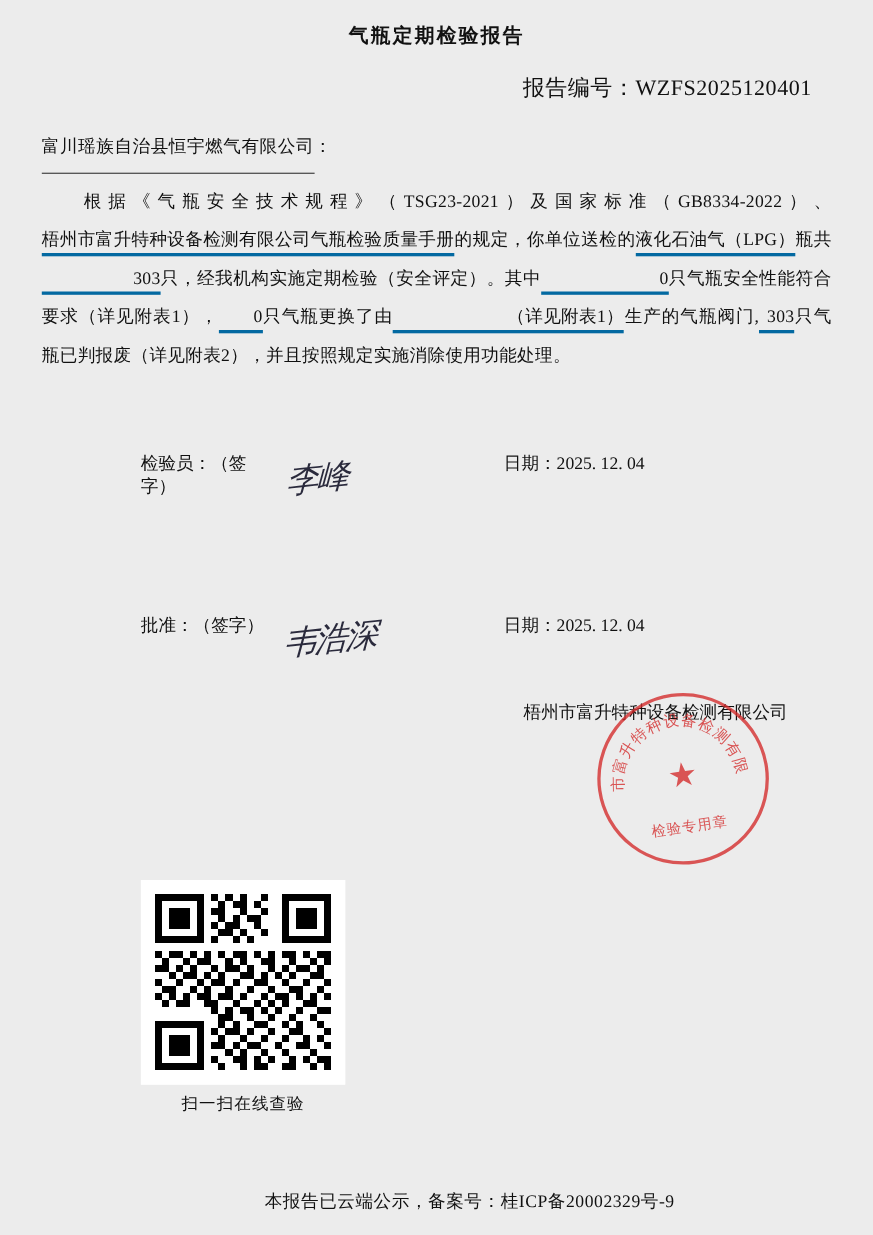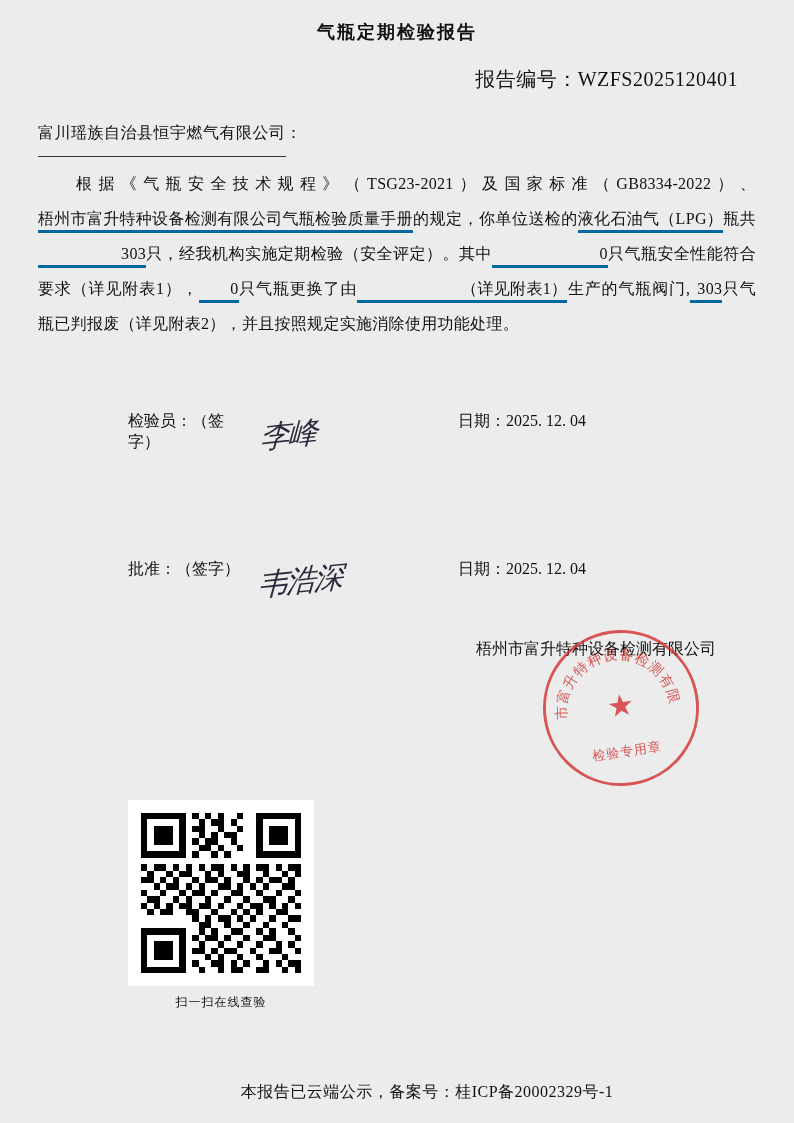--- a/index.html
+++ b/index.html
@@ -153,21 +153,21 @@
   }
   .qr-box {
     width: 186px;
     height: 186px;
     background: #fff;
     padding: 0;
     box-sizing: border-box;
   }
   .qr-caption {
     margin-top: 8px;
-    font-size: 12px;
+    font-size: 15px;
     letter-spacing: 1px;
     font-family: Liberation Mono, monospace;
   }
   .footer {
     position: absolute;
     left: 0; right: 0;
     bottom: 20px;
     text-align: center;
     font-size: 16px;
     padding-left: 60px;
@@ -398,15 +398,15 @@
             <rect x="16" y="26" width="2" height="1"></rect>
           <rect x="20" y="26" width="2" height="1"></rect>
             <rect x="24" y="26" width="1" height="1"></rect>
             <rect x="26" y="26" width="1" height="1"></rect>
         </g>
       </svg>
     </div>
     <div class="qr-caption">扫一扫在线查验</div>
   </div>
 
-  <div class="footer">本报告已云端公示，备案号：桂ICP备20002329号-1</div>
+  <div class="footer">本报告已云端公示，备案号：桂ICP备20002329号-9</div>
 
 </div>
 
 </body></html>

